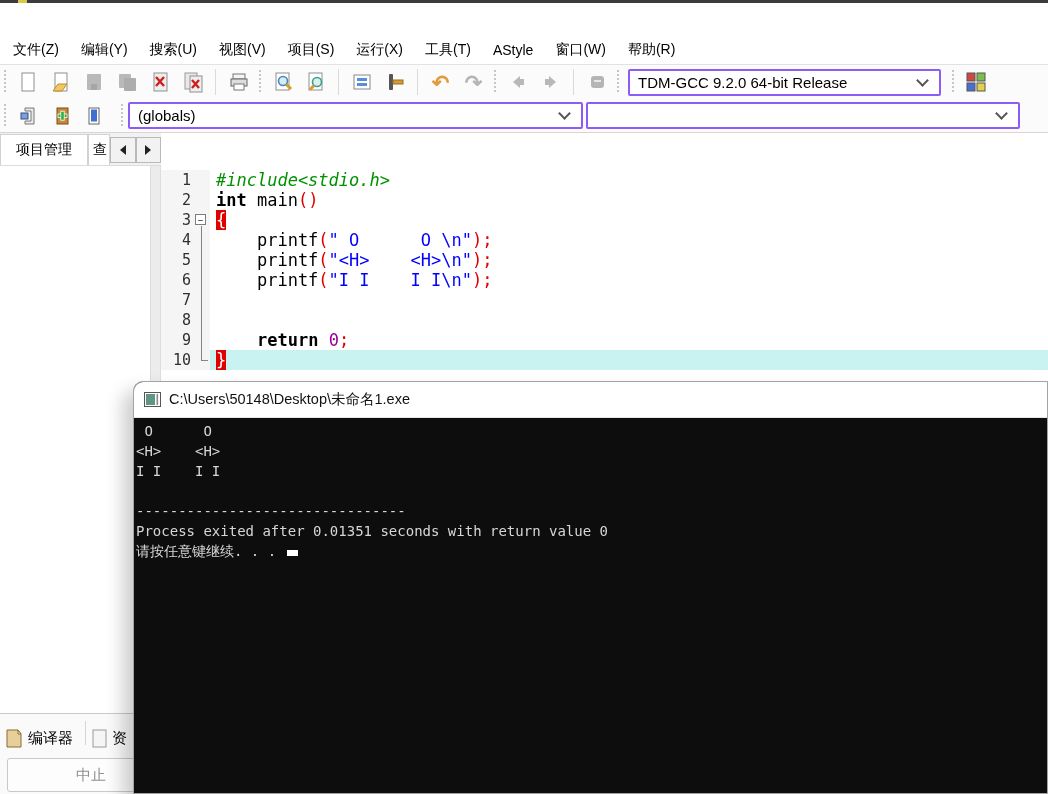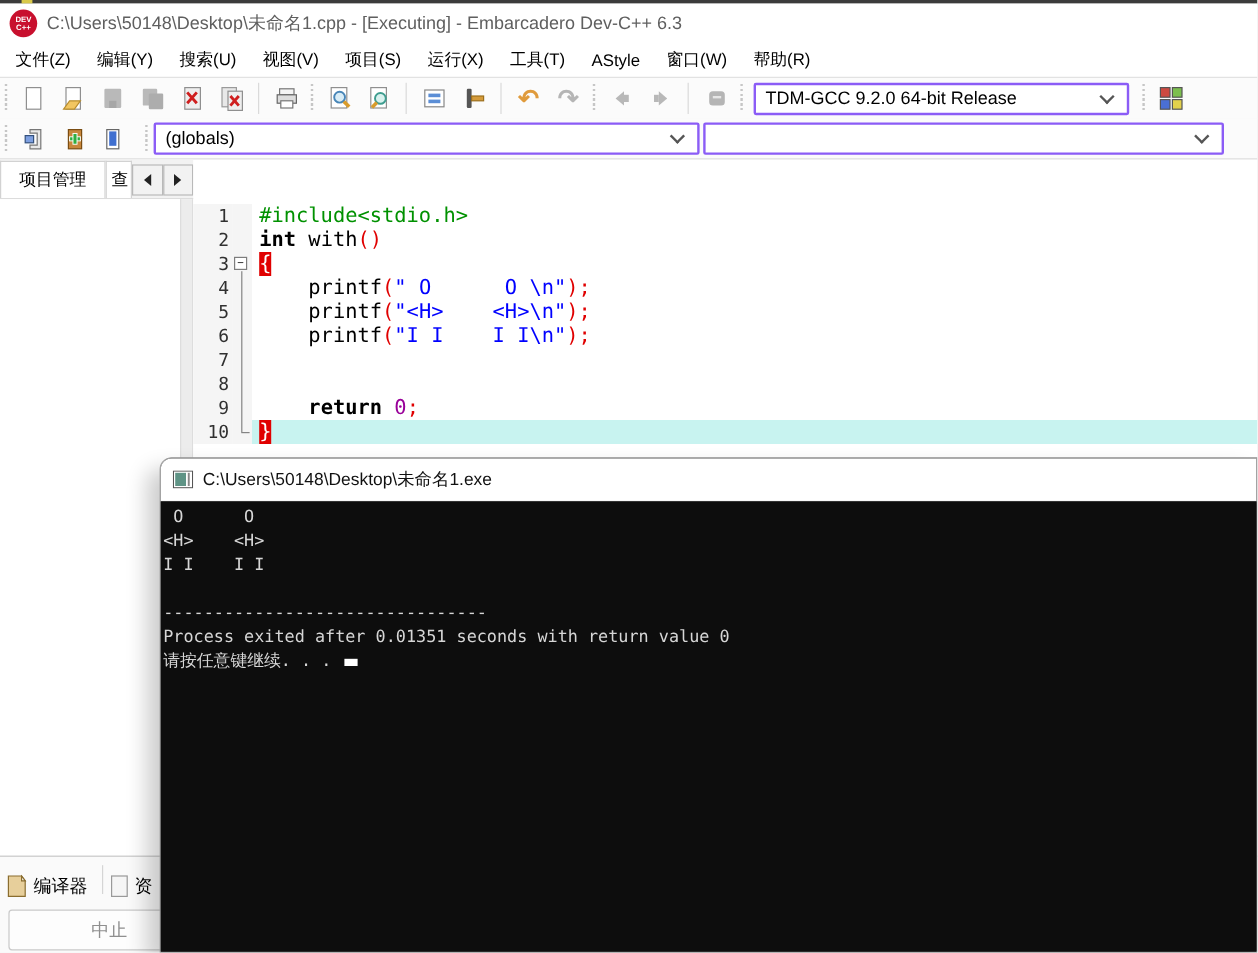--- a/index.html
+++ b/index.html
@@ -65,21 +65,21 @@
           font-size:15px;color:#303030;background:#f5f5f5;flex:none;}
   .ed-fold{width:16px;flex:none;position:relative;background:#f5f5f5;}
   .ed-fold.mid::before{content:'';position:absolute;left:7px;top:0;bottom:0;border-left:1px solid #848484;}
   .ed-fold.start::before{content:'';position:absolute;left:7px;top:16px;bottom:0;border-left:1px solid #848484;}
   .ed-fold.end::before{content:'';position:absolute;left:7px;top:0;height:10px;border-left:1px solid #848484;}
   .ed-fold.end::after{content:'';position:absolute;left:7px;top:10px;width:7px;border-top:1px solid #848484;}
   .foldbox{position:absolute;left:1px;top:4px;width:11px;height:11px;border:1px solid #7d7d7d;background:#fff;
            font:9px/10px "DejaVu Sans Mono",monospace;text-align:center;color:#222;box-sizing:border-box;}
   .ed-code{flex:1;font-family:"DejaVu Sans Mono",monospace;font-size:17px;white-space:pre;padding-left:6px;}
   .ed-line.current .ed-code{background:var(--current-line);}
-  .tk-pp{color:var(--c-pp);} .tk-kw{color:var(--c-kw);font-weight:bold;} .tk-id{color:var(--c-id);}
+  .tk-pp{color:var(--c-pp);font-style:italic;} .tk-kw{color:var(--c-kw);font-weight:bold;} .tk-id{color:var(--c-id);}
   .tk-sym{color:var(--c-sym);} .tk-str{color:var(--c-str);} .tk-num{color:var(--c-num);}
   .tk-brace{color:var(--brace-fg);background:var(--brace-bg);}
   
   .bottompanel{position:absolute;left:0;top:713px;width:1048px;height:81px;background:#fafafa;
                border-top:1px solid #c9c9c9;box-sizing:border-box;}
   .btabs{display:flex;align-items:center;height:37px;padding-left:3px;}
   .btab{display:flex;align-items:flex-end;font-size:15px;padding:0 8px 0 2px;height:30px;white-space:nowrap;}
   .btab svg{margin-right:5px;}
   .bsep{width:1px;height:24px;background:#d5d5d5;margin:0 4px;}
   .abort{position:absolute;left:7px;top:44px;width:168px;height:34px;background:#fdfdfd;
@@ -100,27 +100,20 @@
 </style>
 </head>
 <body>
 
 <div id="app">
 
   <div class="top-strip">
     <div class="sliver"></div>
   </div>
 
-  <div class="titlebar">
-    <div class="devicon">
-      <span>DEV</span>
-      <span>C++</span>
-    </div>
-    <div class="title-text">C:\Users\50148\Desktop\未命名1.cpp - [Executing] - Embarcadero Dev-C++ 6.3</div>
-  </div>
 
   <div class="menubar">
       <div class="menu-item">文件(Z)</div>
       <div class="menu-item">编辑(Y)</div>
       <div class="menu-item">搜索(U)</div>
       <div class="menu-item">视图(V)</div>
       <div class="menu-item">项目(S)</div>
       <div class="menu-item">运行(X)</div>
       <div class="menu-item">工具(T)</div>
       <div class="menu-item">AStyle</div>
@@ -301,21 +294,21 @@
     <div class="editor">
       <div>
           <div class="ed-line">
             <div class="ed-num">1</div>
             <div class="ed-fold "></div>
             <div class="ed-code"><span class="tk-pp">#include&lt;stdio.h&gt;</span></div>
           </div>
           <div class="ed-line">
             <div class="ed-num">2</div>
             <div class="ed-fold "></div>
-            <div class="ed-code"><span class="tk-kw">int</span><span class="tk-id"> with</span><span class="tk-sym">()</span></div>
+            <div class="ed-code"><span class="tk-kw">int</span><span class="tk-id"> main</span><span class="tk-sym">()</span></div>
           </div>
           <div class="ed-line">
             <div class="ed-num">3</div>
             <div class="ed-fold start">
               <span class="foldbox">−</span>
             </div>
             <div class="ed-code"><span class="tk-brace">{</span></div>
           </div>
           <div class="ed-line">
             <div class="ed-num">4</div>

